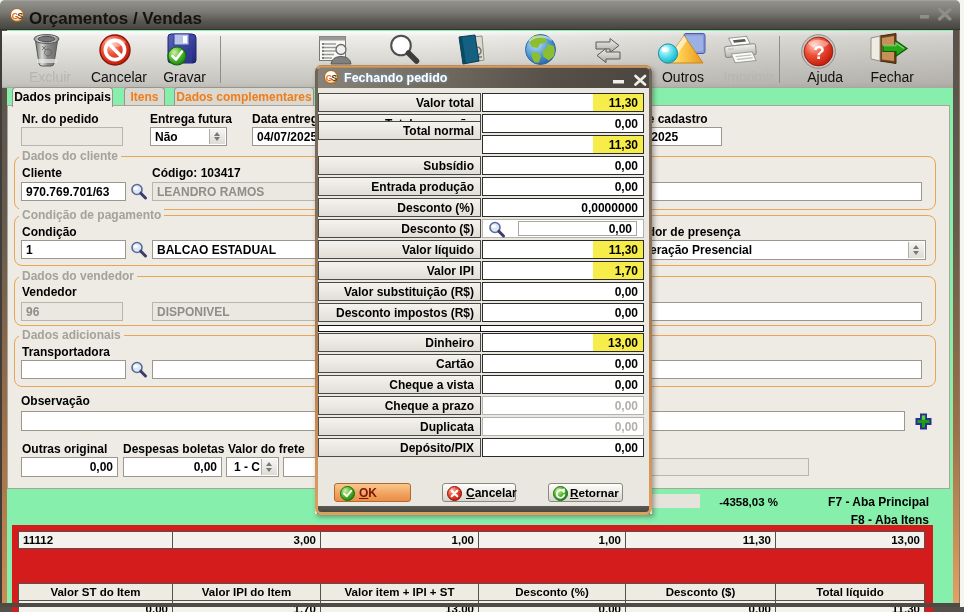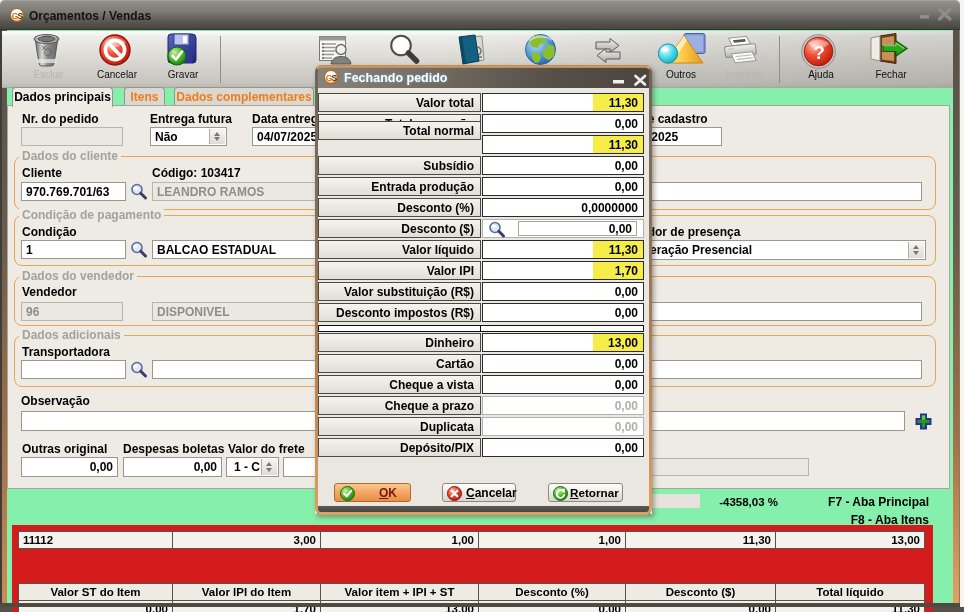--- a/index.html
+++ b/index.html
@@ -6,26 +6,26 @@
 html,body { width:964px; height:612px; overflow:hidden; background:#f6f4f1; }
 body { font-family:"Liberation Sans", sans-serif; font-weight:bold; color:#000; position:relative;}
 .abs { position:absolute; }
 svg { position:absolute; overflow:visible; }
 #win { position:absolute; left:0; top:0; width:960px; height:610px; background:#86efac; border-radius:5px 5px 0 0; }
 #brdL { left:0; top:28px; width:7px; height:578px; background:linear-gradient(#56524c,#675c4e 35%,#a07048 70%,#c98e55); border-left:2px solid #403d38;}
 #brdR { left:953px; top:28px; width:7px; height:578px; background:linear-gradient(#56524c,#675c4e 35%,#a07048 70%,#e3a265); border-right:1px solid #8a7a5e;}
 #brdB { left:0; top:603px; width:960px; height:4px; background:#4e4a44; z-index:6;}
 #brdB2 { left:0; top:607px; width:964px; height:5px; background:#55504a; }
 #title { left:0; top:0; width:960px; height:30px; background:linear-gradient(#93918b,#7b7973 40%,#5a5852 72%,#47453f); border-radius:5px 5px 0 0; border-top:1px solid #a3a19b; border-bottom:1px solid #35332f;}
-#title .txt { position:absolute; left:29px; top:8px; font-size:12px; color:#14130f;}
+#title .txt { position:absolute; left:29px; top:8px; font-size:17px; color:#14130f;}
 .logo { position:absolute; border-radius:50%; background:radial-gradient(circle at 42% 38%, #ffffff 0 40%, #f6ead0 55%, #f2a848 76%, #d88020); border:1px solid #b06818; }
 .logo .s { position:absolute; left:0; top:1.5px; width:100%; text-align:center; font-size:8.5px; color:#5a3010; letter-spacing:-1px;}
 #tbar { left:2px; top:31px; width:951px; height:57px; background:linear-gradient(100deg,rgba(120,116,110,0) 45%,rgba(120,116,110,.13) 70%,rgba(110,106,100,.22)), linear-gradient(#fefefd,#eeede9 10%,#d7d5d0 58%,#c7c5bf 92%,#bcbab4); border-bottom:1px solid #a9a79f;}
 .tsep { position:absolute; top:5px; width:1px; height:47px; background:#908e88; }
-.tlab { position:absolute; top:38px; font-size:10px; text-align:center; font-weight:normal; color:#111;}
+.tlab { position:absolute; top:38px; font-size:14px; text-align:right; font-weight:normal; color:#111;}
 #icons svg { z-index:1; }
 #dlg { z-index:10; }
 #page { left:7px; top:105px; width:943px; height:384px; border:1px solid #a8a59d; background:#eeebe4; }
 .tab { position:absolute; top:87px; height:19px; border:1px solid #98958d; border-bottom:none; border-radius:4px 4px 0 0; font-size:12px; text-align:center; padding-top:2px; }
 .field { position:absolute; background:#fff; border:1px solid #9b978e; font-size:12px; padding:2px 4px 0 4px; white-space:nowrap; overflow:hidden;}
 .dis { background:#eae8e1; border:1px solid #b8b5ad; color:#8f8d88; }
 .lab { position:absolute; font-size:12px; white-space:nowrap;}
 .glab { position:absolute; font-size:12px; color:#a5a19b; background:#eeebe4; padding:0 3px; white-space:nowrap; z-index:1;}
 .gbox { position:absolute; border:1px solid #e9a556; border-radius:8px; }
 .spin { position:absolute; right:1px; top:1px; bottom:1px; width:16px; background:linear-gradient(#f6f5f3,#dedcd7); border-left:1px solid #b0ada6;}
@@ -402,21 +402,21 @@
         <div class="dv " style="top:289px;"><span>0,00</span></div>
         <div class="dl" style="top:310px;">Cheque a vista</div>
         <div class="dv " style="top:310px;"><span>0,00</span></div>
         <div class="dl" style="top:331px;">Cheque a prazo</div>
         <div class="dv gray" style="top:331px;"><span>0,00</span></div>
         <div class="dl" style="top:352px;">Duplicata</div>
         <div class="dv gray" style="top:352px;"><span>0,00</span></div>
         <div class="dl" style="top:373px;">Depósito/PIX</div>
         <div class="dv " style="top:373px;"><span>0,00</span></div>
       </div>
-    <div class="btn" style="left:19px; top:418px; width:77px; background:linear-gradient(#f9c88e,#f2a764 50%,#ea8d46); border-color:#ae6a32; color:#7c150b; padding-left:44px; text-align:left;"><u>O</u>K</div>
+    <div class="btn" style="left:19px; top:418px; width:77px; background:linear-gradient(#f9c88e,#f2a764 50%,#ea8d46); border-color:#ae6a32; color:#7c150b; padding-left:24px; text-align:left;"><u>O</u>K</div>
     <div class="btn" style="left:127px; top:418px; width:74px; padding-left:23px; text-align:left;"><u>C</u>ancelar</div>
     <div class="btn" style="left:233px; top:418px; width:75px; padding-left:21px; text-align:left; font-size:11.7px;"><u>R</u>etornar</div>
     <div id="dbicons">
 <svg style="left:25px;top:420.5px;" width="15" height="15">
           <circle cx="7.5" cy="7.5" r="7" fill="url(#gGreen)" stroke="#19700f" stroke-width="1"></circle>
           <path d="M4,7.5 L6.8,10.2 L11.2,4.8" fill="none" stroke="#fff" stroke-width="2" stroke-linecap="round" stroke-linejoin="round"></path>
         </svg>
 <svg style="left:132px;top:420.5px;" width="15" height="15">
           <circle cx="7.5" cy="7.5" r="7" fill="url(#gRed)" stroke="#8c1408" stroke-width="1"></circle>
           <path d="M4.7,4.7 L10.3,10.3 M10.3,4.7 L4.7,10.3" stroke="#fff" stroke-width="2.2" stroke-linecap="round"></path>

